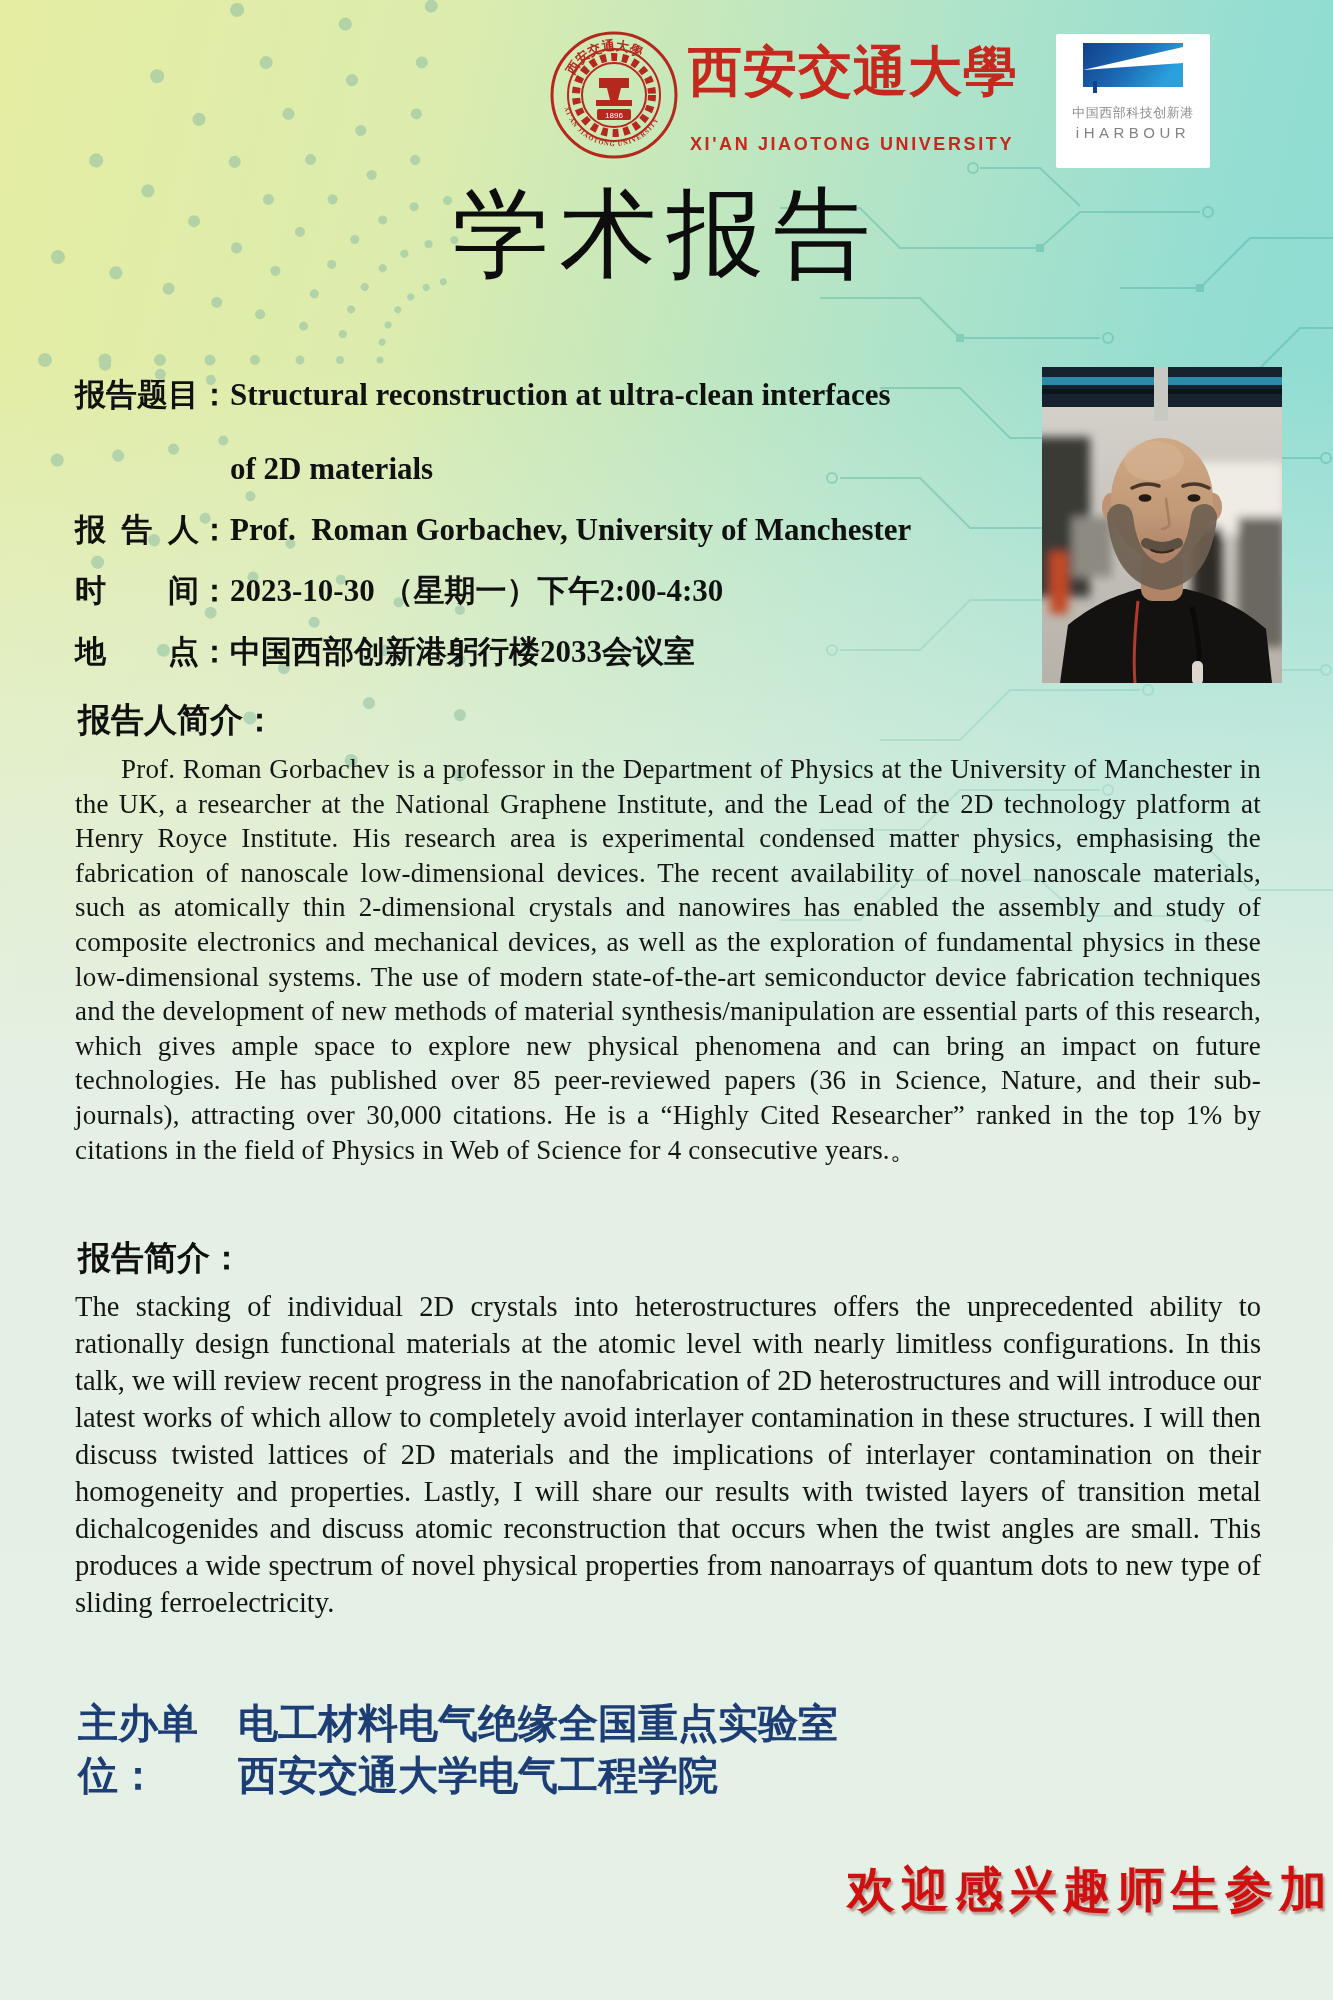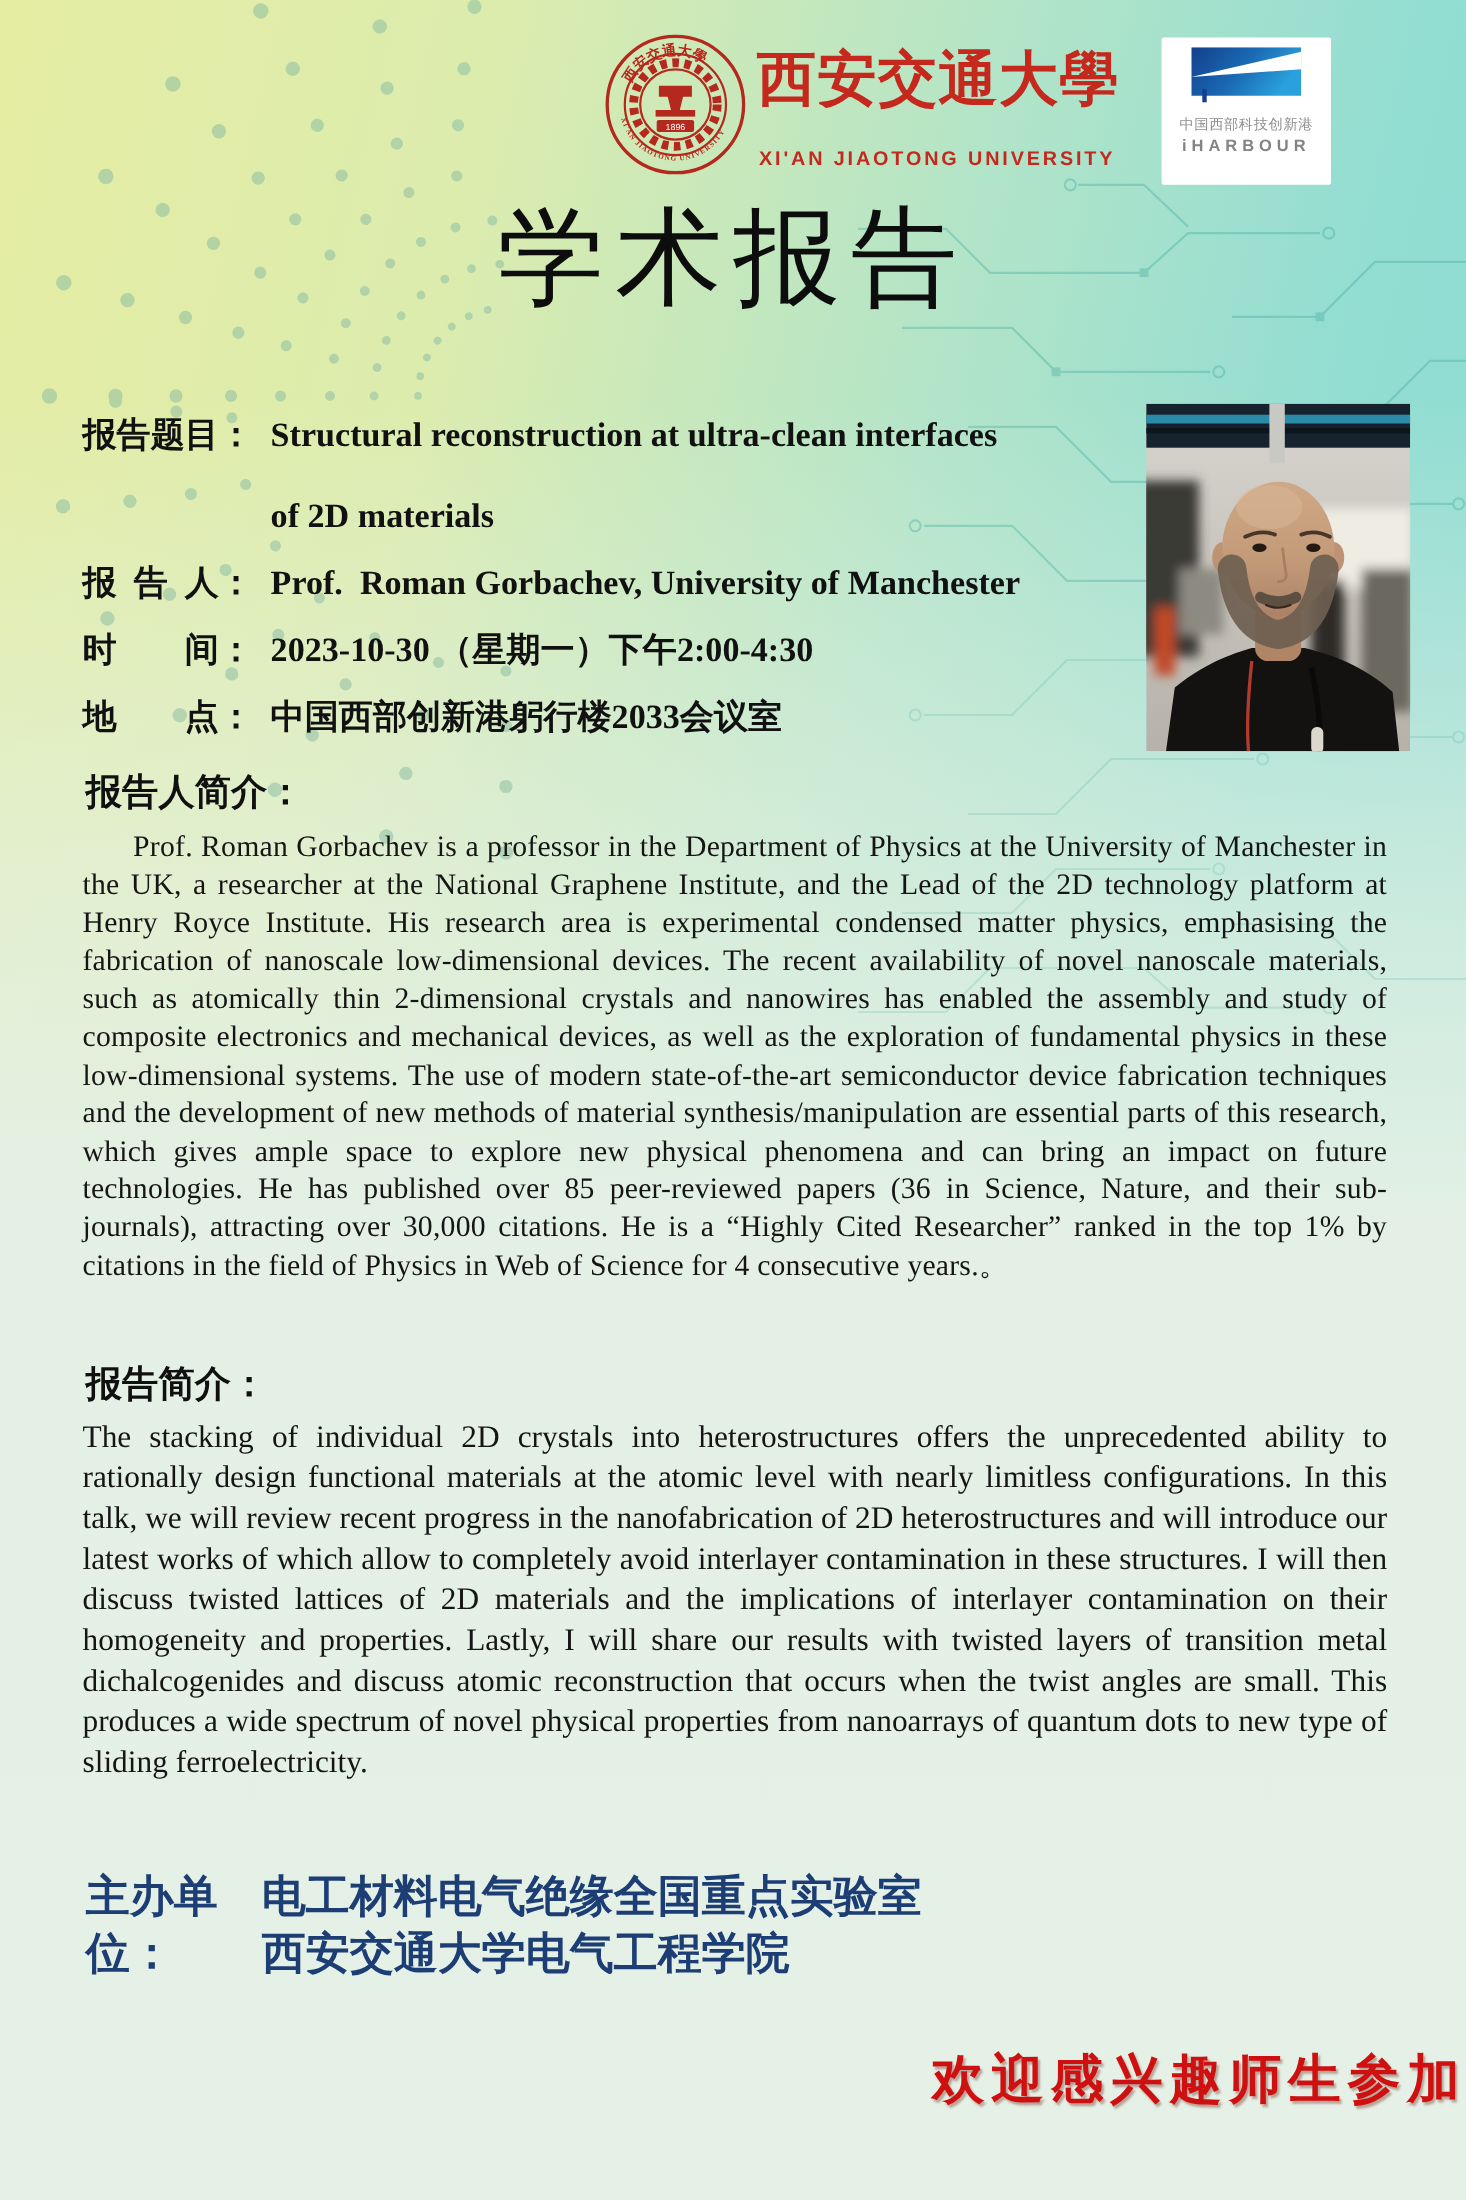--- a/index.html
+++ b/index.html
@@ -13,26 +13,26 @@
   .swirl{left:-10px;top:-10px;opacity:.55;}
   .circuit1{right:0;top:148px;opacity:.30;}
   .circuit2{right:0;top:560px;opacity:.16;transform:scaleY(-1);}
   
   .seal{position:absolute;left:549px;top:30px;width:130px;height:130px;}
   .cnname{position:absolute;left:688px;top:36px;width:340px;font-size:54px;font-weight:700;color:#c5281c;letter-spacing:1px;font-family:"Liberation Serif","DejaVu Serif",serif;}
   .enname{position:absolute;left:690px;top:134px;font-size:18px;font-weight:700;color:#c5281c;letter-spacing:2.6px;font-family:"Liberation Sans","DejaVu Sans",sans-serif;}
   .iharbour{position:absolute;left:1056px;top:34px;width:154px;height:134px;background:#fff;display:flex;flex-direction:column;align-items:center;border-radius:2px;}
   .iharbour .flag{margin-top:9px;}
   .ih-cn{font-size:13px;color:#8e8e8e;letter-spacing:.5px;margin-top:7px;font-family:"Liberation Sans","DejaVu Sans",sans-serif;}
-  .ih-en{font-size:15px;color:#838383;font-weight:700;letter-spacing:4.5px;margin-top:2px;font-family:"Liberation Sans","DejaVu Sans",sans-serif;}
+  .ih-en{font-size:15px;color:#838383;font-weight:400;letter-spacing:4.5px;margin-top:2px;font-family:"Liberation Sans","DejaVu Sans",sans-serif;}
   
   .big-title{position:absolute;left:0;top:170px;width:1333px;text-align:center;font-size:97px;font-weight:400;letter-spacing:10px;color:#0d0d0d;font-family:"Liberation Sans","DejaVu Sans",sans-serif;}
   
   .info{position:absolute;left:75px;top:375px;width:965px;font-size:31px;line-height:40px;}
-  .irow{margin-bottom:21px;display:flex;gap:16px;}
+  .irow{margin-bottom:21px;display:flex;}
   .lblwrap{flex:0 0 153px;white-space:nowrap;}
   .lbl{display:inline-block;width:124px;text-align:justify;text-align-last:justify;font-weight:600;}
   .colon{font-weight:600;}
   .v{font-weight:700;white-space:pre-wrap;}
   .v2{margin-top:34px;}
   
   .photo{position:absolute;left:1042px;top:367px;width:240px;height:316px;}
   
   .sec-head{position:absolute;left:78px;font-size:33px;font-weight:600;color:#101010;}
   .h-intro{top:698px;}

